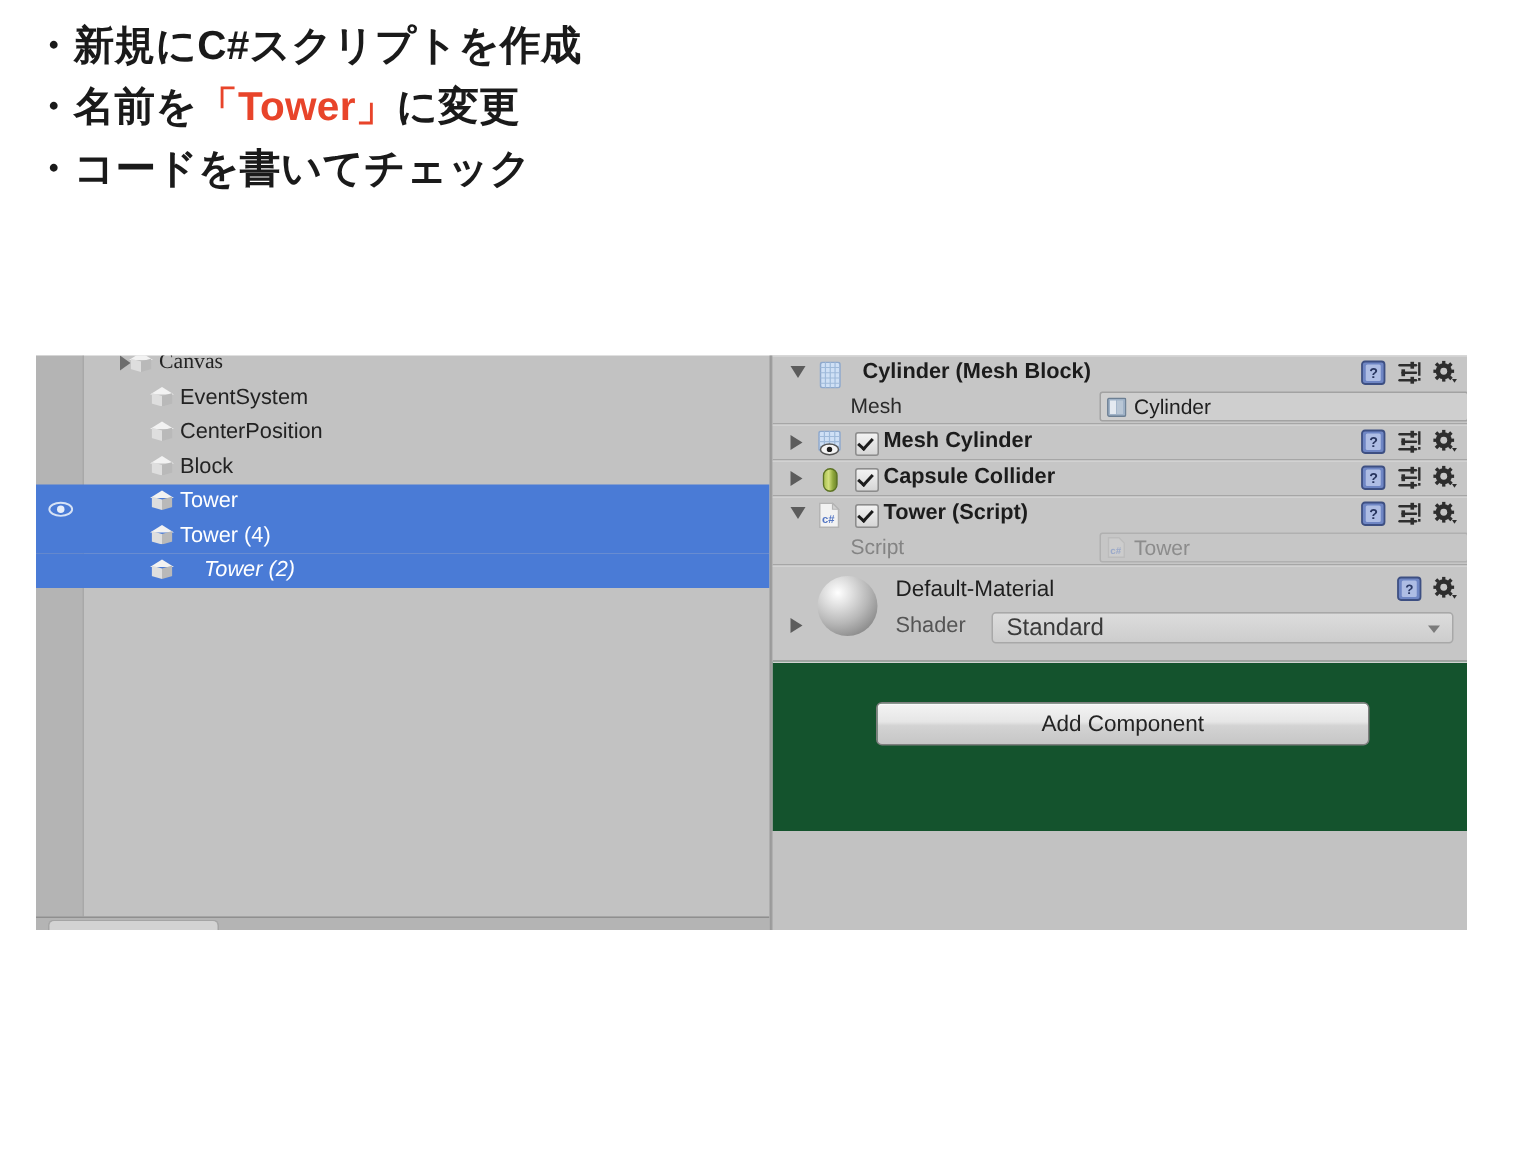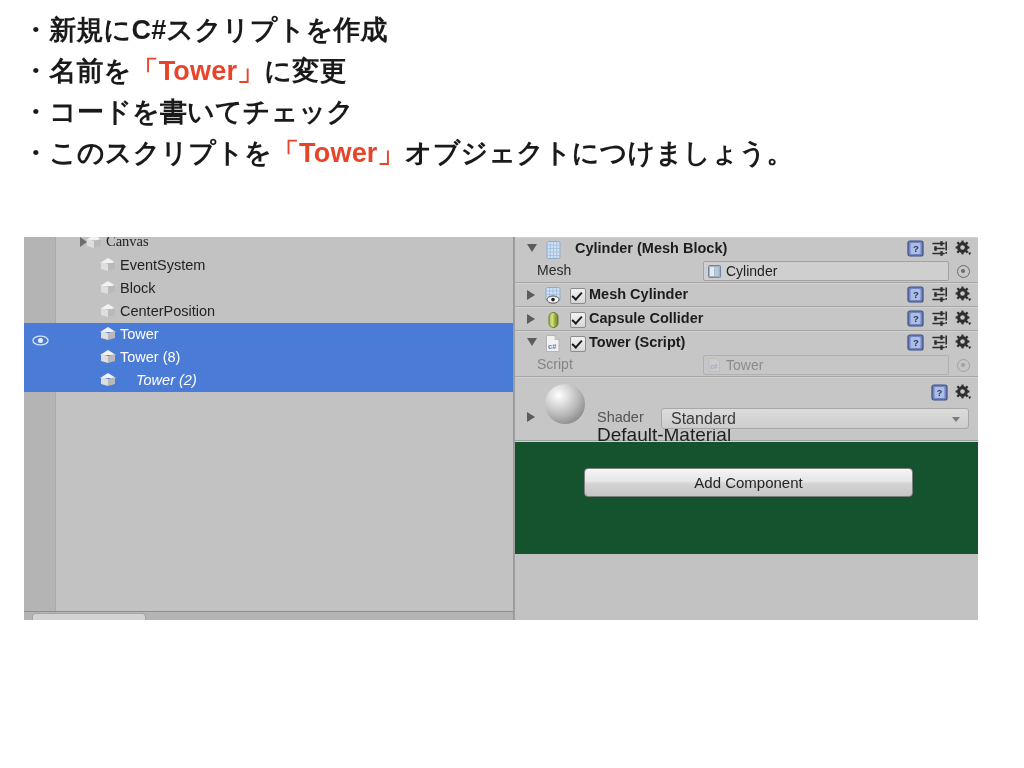--- a/index.html
+++ b/index.html
@@ -222,20 +222,21 @@
     gap: 7px;
   }
   .icon-help, .icon-preset, .icon-gear {
     position: relative;
     width: 17px; height: 17px;
   }
 
   .prop-row {
     position: relative;
     height: 22px;
+    margin-left: 30px;
   }
   .prop-label {
     position: absolute;
     left: 22px; top: 2px;
     font-size: 14px;
     color: #2a2a2a;
   }
   .prop-label.dim { color: #848484; }
   .obj-field {
     position: absolute;
@@ -288,23 +289,22 @@
   #mat-sphere {
     position: absolute;
     left: 30px; top: 6px;
     width: 40px; height: 40px;
     border-radius: 50%;
     background: radial-gradient(circle at 34% 28%, #ffffff 0%, #e2e2e2 22%, #b8b8b8 52%, #8e8e8e 78%, #757575 100%);
   }
   #mat-name {
     position: absolute;
     left: 82px; top: 6px;
-    font-size: 19px;
+    font-size: 15px;
     color: #1f1f1f;
-    margin-top: 40px;
   }
   #mat-foldout {
     position: absolute;
     left: 12px; top: 34px;
     width: 0; height: 0;
     border-top: 5.5px solid transparent;
     border-bottom: 5.5px solid transparent;
     border-left: 8px solid #5c5c5c;
   }
   #shader-label {
@@ -361,23 +361,20 @@
 <div id="slide-text">
   <div class="bullet-line">
     <span>・新規にC#スクリプトを作成</span>
   </div>
   <div class="bullet-line">
     <span>・名前を</span><span class="hl">「Tower」</span><span>に変更</span>
   </div>
   <div class="bullet-line">
     <span>・コードを書いてチェック</span>
   </div>
-  <div class="bullet-line">
-    <span>・このスクリプトを</span><span class="hl">「Tower」</span><span>オブジェクトにつけましょう。</span>
-  </div>
 </div>
 
 <div id="unity-window">
 
   <div id="hierarchy-panel">
     <div id="hierarchy-gutter"></div>
     <div id="hierarchy-list">
         <div class="h-row" style="height: 17px; line-height: 9px;">
           <span class="h-foldout" style="top: 0px;"></span>
           <span class="h-cube" style="left: 62px; top: -2px;">
@@ -400,31 +397,31 @@
           <span class="h-label" style="left: 96px;">EventSystem</span>
         </div>
         <div class="h-row">
           <span class="h-cube" style="left: 76px;">
             <span class="cube-shape">
               <span class="cube-top"></span>
               <span class="cube-left"></span>
               <span class="cube-right"></span>
             </span>
           </span>
-          <span class="h-label" style="left: 96px;">Block</span>
+          <span class="h-label" style="left: 96px;">CenterPosition</span>
         </div>
         <div class="h-row">
           <span class="h-cube" style="left: 76px;">
             <span class="cube-shape">
               <span class="cube-top"></span>
               <span class="cube-left"></span>
               <span class="cube-right"></span>
             </span>
           </span>
-          <span class="h-label" style="left: 96px;">CenterPosition</span>
+          <span class="h-label" style="left: 96px;">Block</span>
         </div>
         <div class="h-row selected">
           <span class="eye-icon"><svg width="17" height="11" viewBox="0 0 17 11">
               <ellipse cx="8.5" cy="5.5" rx="7.6" ry="4.4" fill="none" stroke="#d6e2f5" stroke-width="1.3"></ellipse>
               <circle cx="8.5" cy="5.5" r="2.5" fill="#e6eefb"></circle>
             </svg></span>
           <span class="h-cube" style="left: 76px;">
             <span class="cube-shape">
               <span class="cube-top"></span>
               <span class="cube-left"></span>
@@ -434,21 +431,21 @@
           <span class="h-label" style="left: 96px;">Tower</span>
         </div>
         <div class="h-row selected">
           <span class="h-cube" style="left: 76px;">
             <span class="cube-shape">
               <span class="cube-top"></span>
               <span class="cube-left"></span>
               <span class="cube-right"></span>
             </span>
           </span>
-          <span class="h-label" style="left: 96px;">Tower (8)</span>
+          <span class="h-label" style="left: 96px;">Tower (4)</span>
         </div>
         <div class="h-row selected">
           <span class="h-cube" style="left: 76px;">
             <span class="cube-shape">
               <span class="cube-top"></span>
               <span class="cube-left"></span>
               <span class="cube-right"></span>
             </span>
           </span>
           <span class="h-label" style="left: 112px; font-style: italic;">Tower (2)</span>

